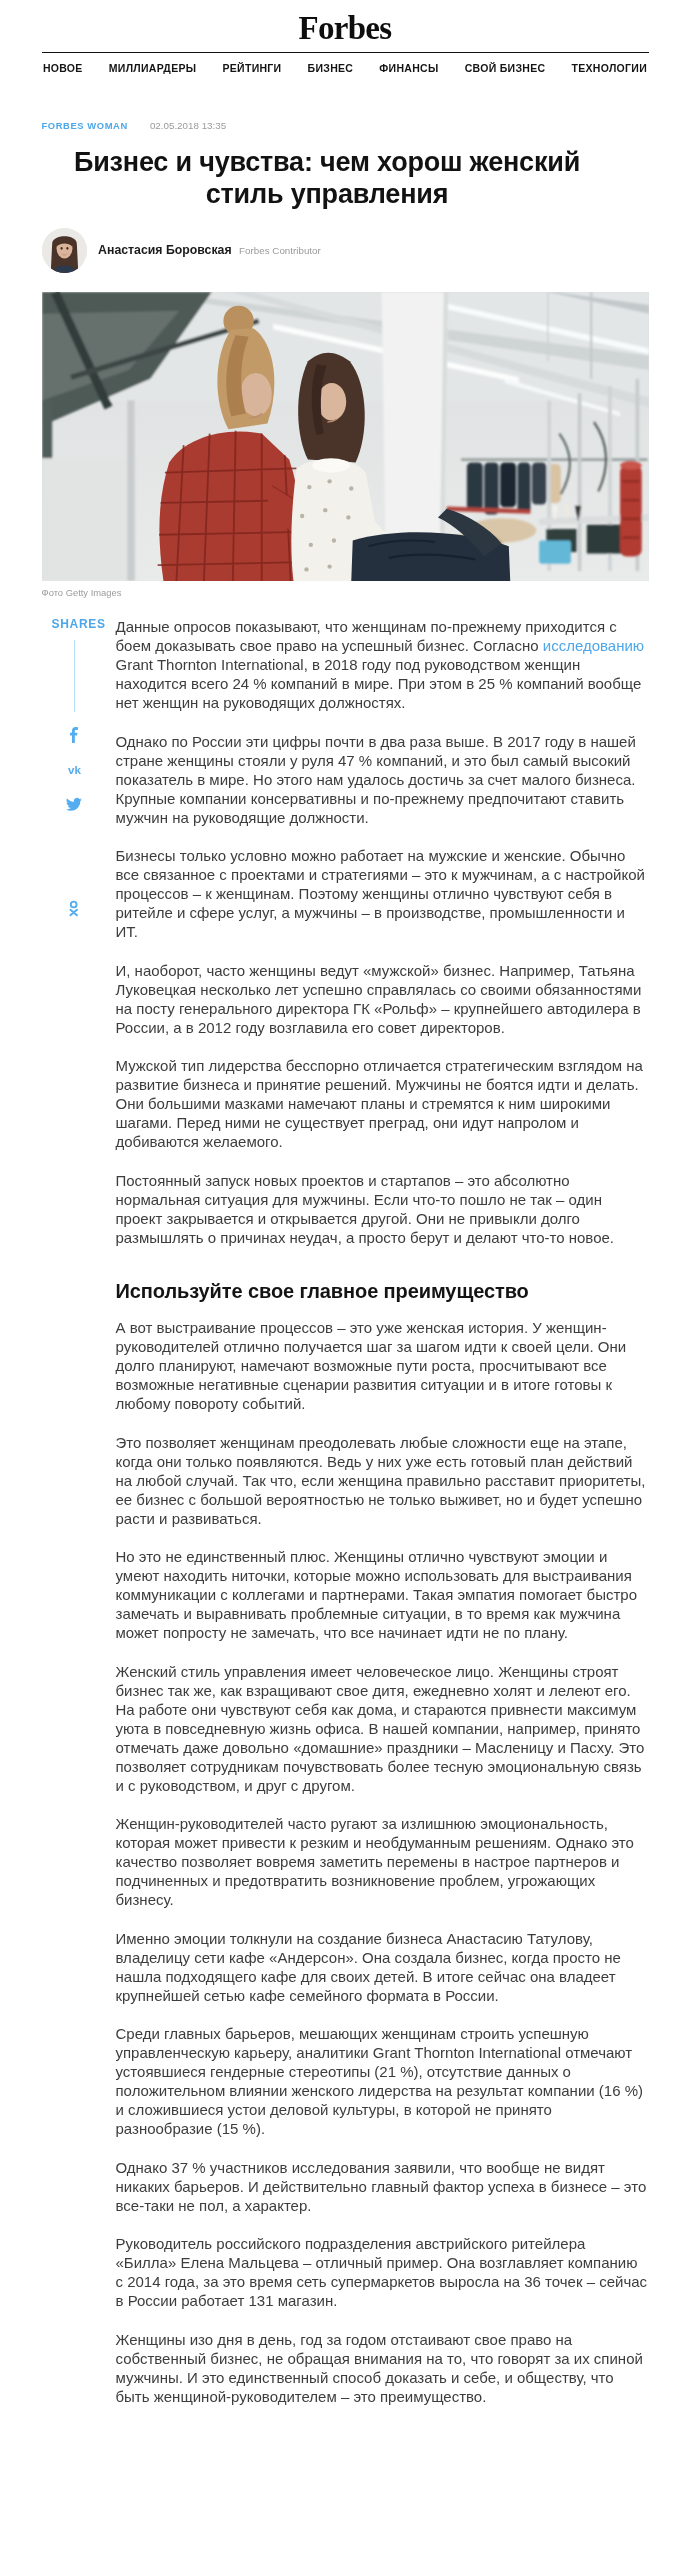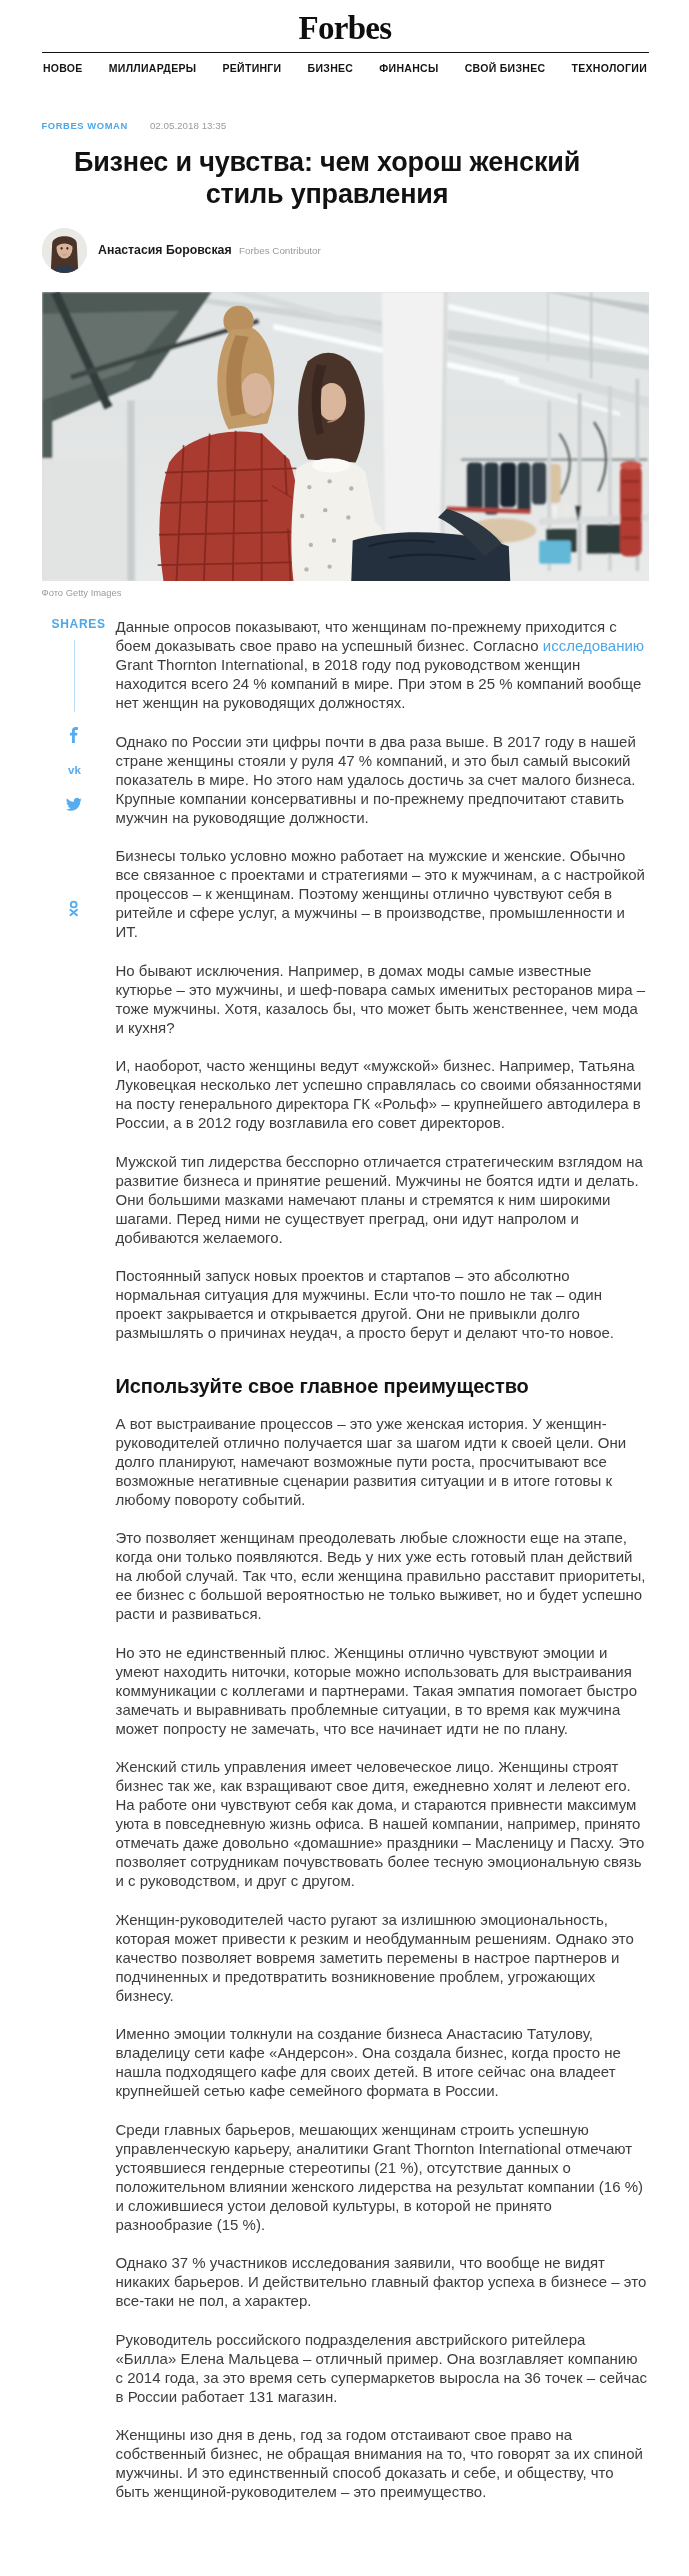--- a/index.html
+++ b/index.html
@@ -298,21 +298,20 @@
             <path d="M7.5 13.5 L16.5 21 M16.5 13.5 L7.5 21" stroke="#55acee" stroke-width="2.8" stroke-linecap="round"></path>
           </svg>
         </span>
       </div>
     </aside>
 
     <div class="article-body">
         <p>Данные опросов показывают, что женщинам по-прежнему приходится с боем доказывать свое право на успешный бизнес. Согласно <a href="#">исследованию</a> Grant Thornton International, в 2018 году под руководством женщин находится всего 24 % компаний в мире. При этом в 25 % компаний вообще нет женщин на руководящих должностях.</p>
         <p>Однако по России эти цифры почти в два раза выше. В 2017 году в нашей стране женщины стояли у руля 47 % компаний, и это был самый высокий показатель в мире. Но этого нам удалось достичь за счет малого бизнеса. Крупные компании консервативны и по-прежнему предпочитают ставить мужчин на руководящие должности.</p>
         <p>Бизнесы только условно можно работает на мужские и женские. Обычно все связанное с проектами и стратегиями – это к мужчинам, а с настройкой процессов – к женщинам. Поэтому женщины отлично чувствуют себя в ритейле и сфере услуг, а мужчины – в производстве, промышленности и ИТ.</p>
-        <p>Но бывают исключения. Например, в домах моды самые известные кутюрье – это мужчины, и шеф-повара самых именитых ресторанов мира – тоже мужчины. Хотя, казалось бы, что может быть женственнее, чем мода и кухня?</p>
         <p>И, наоборот, часто женщины ведут «мужской» бизнес. Например, Татьяна Луковецкая несколько лет успешно справлялась со своими обязанностями на посту генерального директора ГК «Рольф» – крупнейшего автодилера в России, а в 2012 году возглавила его совет директоров.</p>
         <p>Мужской тип лидерства бесспорно отличается стратегическим взглядом на развитие бизнеса и принятие решений. Мужчины не боятся идти и делать. Они большими мазками намечают планы и стремятся к ним широкими шагами. Перед ними не существует преград, они идут напролом и добиваются желаемого.</p>
         <p>Постоянный запуск новых проектов и стартапов – это абсолютно нормальная ситуация для мужчины. Если что-то пошло не так – один проект закрывается и открывается другой. Они не привыкли долго размышлять о причинах неудач, а просто берут и делают что-то новое.</p>
         <h2>Используйте свое главное преимущество</h2>
         <p>А вот выстраивание процессов – это уже женская история. У женщин-руководителей отлично получается шаг за шагом идти к своей цели. Они долго планируют, намечают возможные пути роста, просчитывают все возможные негативные сценарии развития ситуации и в итоге готовы к любому повороту событий.</p>
         <p>Это позволяет женщинам преодолевать любые сложности еще на этапе, когда они только появляются. Ведь у них уже есть готовый план действий на любой случай. Так что, если женщина правильно расставит приоритеты, ее бизнес с большой вероятностью не только выживет, но и будет успешно расти и развиваться.</p>
         <p>Но это не единственный плюс. Женщины отлично чувствуют эмоции и умеют находить ниточки, которые можно использовать для выстраивания коммуникации с коллегами и партнерами. Такая эмпатия помогает быстро замечать и выравнивать проблемные ситуации, в то время как мужчина может попросту не замечать, что все начинает идти не по плану.</p>
         <p>Женский стиль управления имеет человеческое лицо. Женщины строят бизнес так же, как взращивают свое дитя, ежедневно холят и лелеют его. На работе они чувствуют себя как дома, и стараются привнести максимум уюта в повседневную жизнь офиса. В нашей компании, например, принято отмечать даже довольно «домашние» праздники – Масленицу и Пасху. Это позволяет сотрудникам почувствовать более тесную эмоциональную связь и с руководством, и друг с другом.</p>
         <p>Женщин-руководителей часто ругают за излишнюю эмоциональность, которая может привести к резким и необдуманным решениям. Однако это качество позволяет вовремя заметить перемены в настрое партнеров и подчиненных и предотвратить возникновение проблем, угрожающих бизнесу.</p>
         <p>Именно эмоции толкнули на создание бизнеса Анастасию Татулову, владелицу сети кафе «Андерсон». Она создала бизнес, когда просто не нашла подходящего кафе для своих детей. В итоге сейчас она владеет крупнейшей сетью кафе семейного формата в России.</p>

